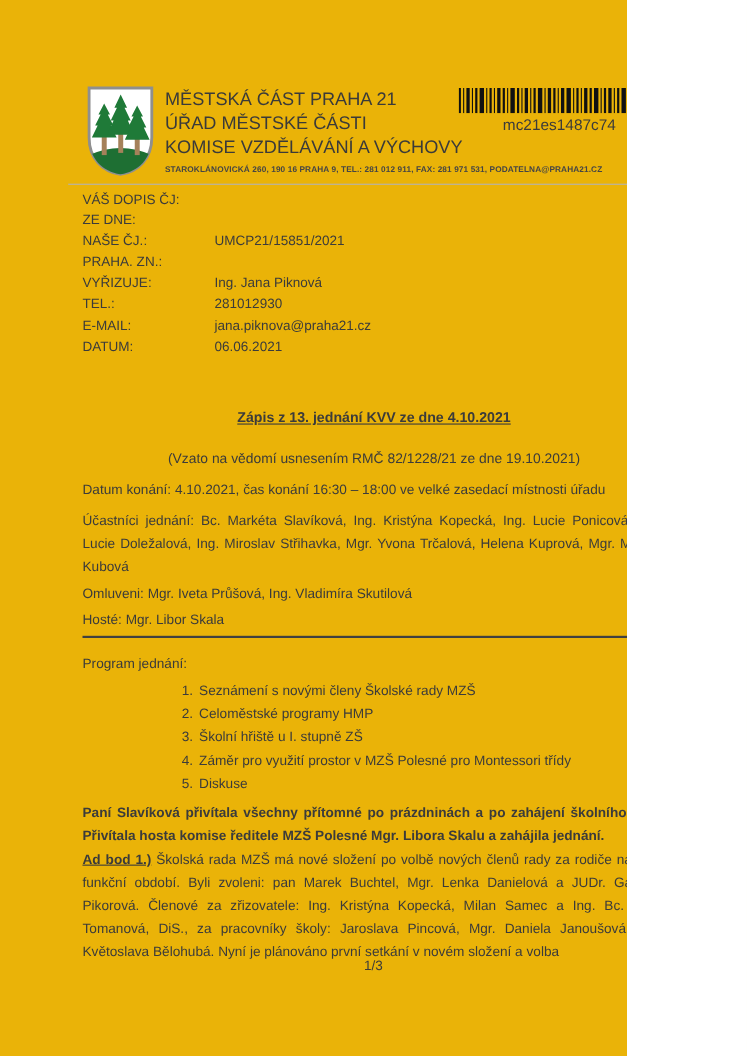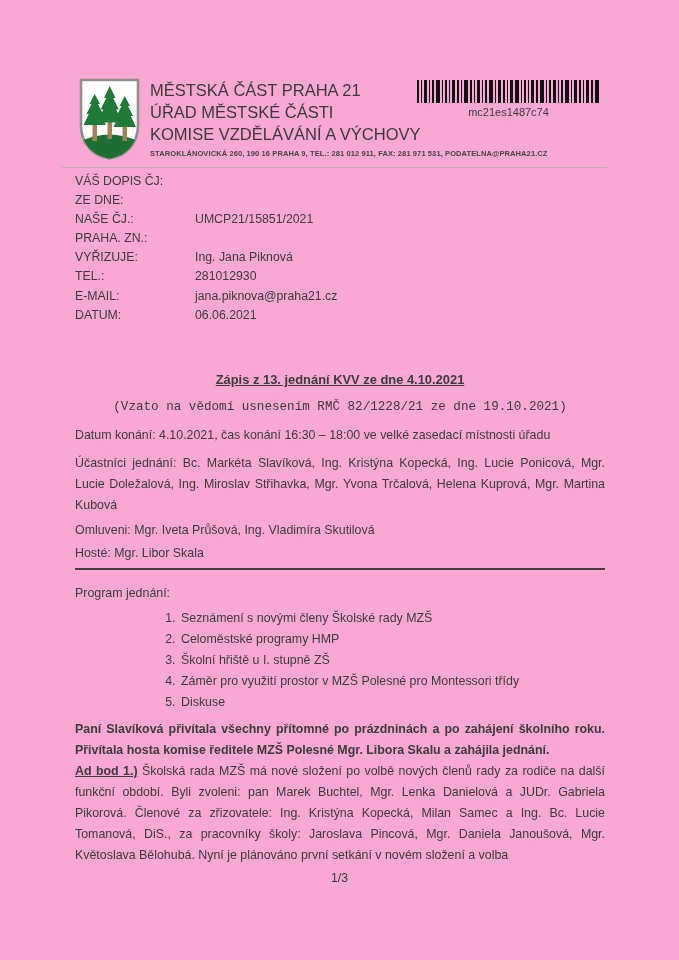--- a/index.html
+++ b/index.html
@@ -1,35 +1,35 @@
 <!DOCTYPE html>
 <html><head>
 <meta charset="utf-8">
 <style>
   html,body{margin:0;padding:0;background:#ffffff;}
   .page{
-    position:relative;width:679px;height:960px;background:#f9a8d4;overflow:hidden;
+    position:relative;width:570px;height:960px;background:#eab308;overflow:hidden;
     font-family:"Liberation Sans","DejaVu Sans",sans-serif;color:#3b3b3b;
   }
   
   .logo{position:absolute;left:78px;top:78px;width:63px;height:83px;}
   .org{position:absolute;left:150px;top:79px;width:460px;}
   .org-line{font-size:16.5px;line-height:22px;color:#3a3a3a;white-space:nowrap;}
   .contact{font-size:7.5px;font-weight:600;letter-spacing:.1px;margin-top:4px;color:#454545;white-space:nowrap;}
   .barcode-wrap{position:absolute;left:417px;top:80px;width:183px;text-align:center;}
-  .barcode-label{font-size:11px;line-height:11px;color:#3b3b3b;}
+  .barcode-label{font-size:14px;line-height:11px;color:#3b3b3b;}
   .divider-top{position:absolute;left:62px;top:167px;width:545px;height:0;border-top:1px solid #b3b3b3;}
   
   .meta{position:absolute;left:75px;top:172px;font-size:12.3px;line-height:19.1px;}
   .meta-row{display:flex;}
   .meta-label{width:120px;flex:0 0 120px;}
   
   .main{position:absolute;left:75px;top:369px;width:530px;font-size:12.4px;line-height:21px;}
   .doc-title{text-align:center;font-weight:bold;text-decoration:underline;font-size:12.9px;}
-  .doc-subtitle{text-align:center;margin-top:7px;font-size:12.6px;font-family:Liberation Mono, monospace;}
+  .doc-subtitle{text-align:center;margin-top:17px;font-size:12.6px;}
   .date-line{margin-top:7px;}
   .participants{margin-top:7px;text-align:justify;}
   .excused{margin-top:4px;}
   .guests{margin-top:2px;}
   .rule{margin-top:4px;height:0;border-top:2px solid #404040;}
   .agenda-h{margin-top:13px;}
   ol.agenda{margin:4px 0 0 0;padding-left:64px;line-height:21px;}
   ol.agenda li{padding-left:2px;margin-left:40px;}
   .intro{margin-top:6px;text-align:justify;font-weight:bold;}
   .adbod{margin-top:0;text-align:justify;}

